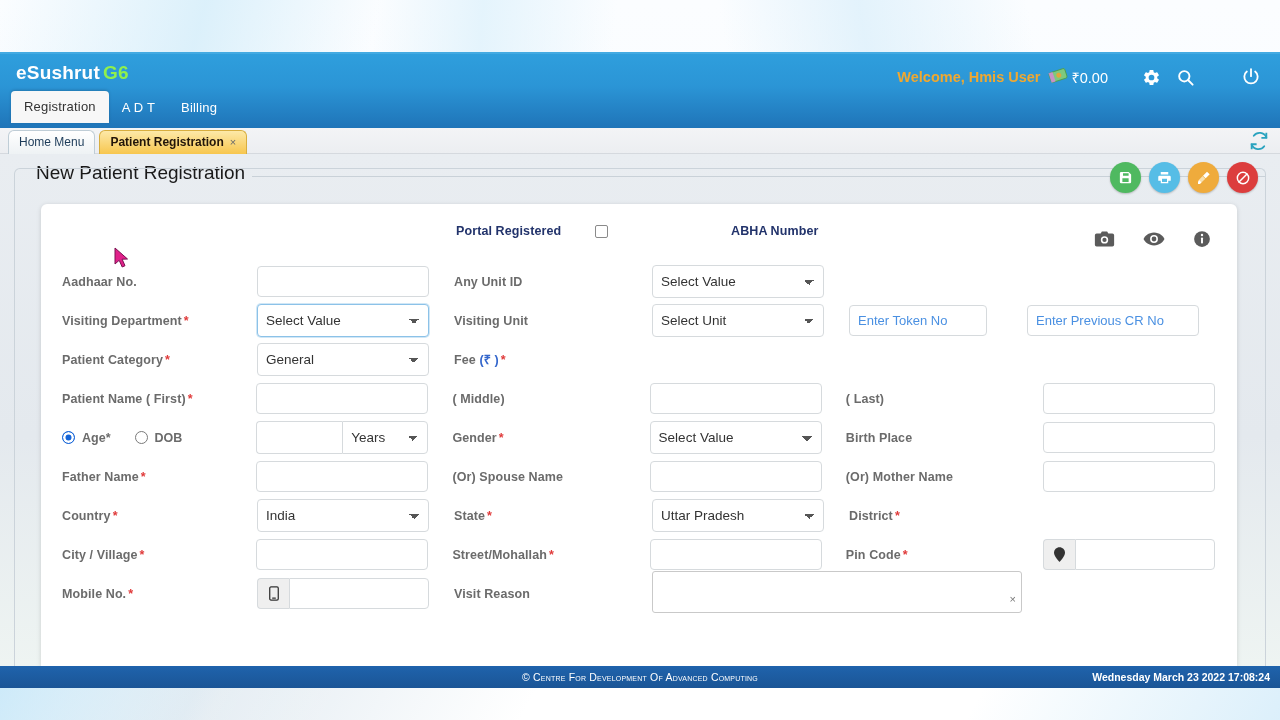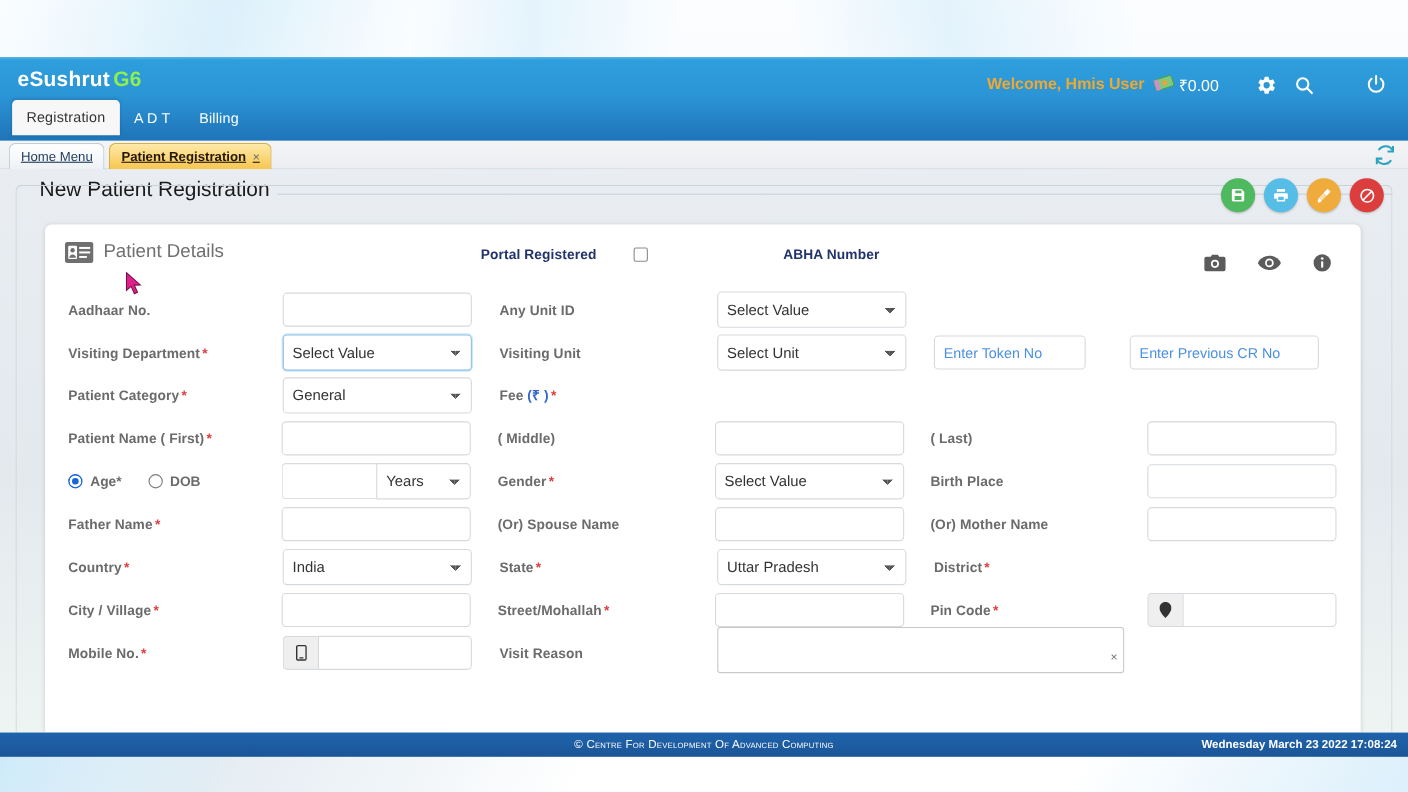--- a/index.html
+++ b/index.html
@@ -80,21 +80,21 @@
     position: relative; height: 26px;
     background: linear-gradient(180deg,#f3f4f6 0%, #eceef1 100%);
     border-bottom: 1px solid #d5d9de;
     display:flex; align-items:flex-end; padding-left: 8px;
   }
   .doctab {
     font-size: 12px; padding: 4px 10px 5px; margin-right: 4px;
     border: 1px solid #bfcdd6; border-bottom: none;
     border-radius: 6px 6px 0 0;
     background: linear-gradient(180deg,#ffffff 0%,#eef2f4 100%);
-    color:#1d3b59; position: relative; top: 1px; text-decoration: underline;
+    color:#1d3b59; position: relative; top: 1px;
   }
   .doctab.active {
     background: linear-gradient(180deg,#fde9a8 0%, #f7c64e 100%);
     border-color:#d8ae3f; color:#23160a; font-weight:bold;
   }
   .doctab .x { margin-left: 6px; color:#6b6b6b; font-weight:normal; font-size:11px; }
   .refresh-btn {
     position:absolute; right: 10px; top: 2px;
     width: 22px; height: 22px; color:#2aa3bf;
   }
@@ -137,21 +137,21 @@
     padding: 14px 22px 0 18px;
     overflow:hidden;
   }
   .card-head { position:relative; height: 40px; }
   .card-title {
     display:flex; align-items:center; gap: 9px;
     font-size: 17px; color:#6f6f6f; padding-top: 1px;
   }
   .idcard-icon { width: 26px; height: 19px; color:#6f6f6f; }
 
-  .chk-group { position:absolute; top: 6px; display:flex; align-items:center; gap: 34px;}
+  .chk-group { position:absolute; top: 6px; display:flex; align-items:center; gap: 34px; margin-left: 19px;}
   .chk-group.g1 { left: 378px; }
   .chk-group.g2 { left: 653px; flex-direction: column; }
   .chk-label { font-size: 12.5px; font-weight: bold; color:#22336b; letter-spacing:.1px;}
   .chkbox {
     width: 13px; height: 13px; border: 1px solid #8a8a8a; background:#fff; border-radius:2px;
   }
 
   .head-icons { position:absolute; right: 4px; top: 12px; display:flex; gap: 28px; align-items:center; }
   .hicon { color:#5b5b5b; }
 
@@ -348,34 +348,20 @@
             <line x1="6" y1="18" x2="18" y2="6" stroke-linecap="round"></line>
           </svg>
       </div>
     </div>
 
     <div class="outer-frame"></div>
 
     <div class="card">
 
       <div class="card-head">
-        <div class="card-title">
-          <span class="idcard-icon">
-            <svg width="26" height="19" viewBox="0 0 26 19" fill="currentColor">
-                <rect x="0" y="0" width="26" height="19" rx="2.5"></rect>
-                <rect x="3" y="3.5" width="8" height="12" rx="1" fill="#ffffff"></rect>
-                <circle cx="7" cy="7.5" r="2" fill="#6f6f6f"></circle>
-                <path d="M3.8 14.3c.5-2 1.9-3 3.2-3s2.7 1 3.2 3z" fill="#6f6f6f"></path>
-                <rect x="13" y="4.5" width="10" height="1.8" fill="#ffffff"></rect>
-                <rect x="13" y="8.6" width="10" height="1.8" fill="#ffffff"></rect>
-                <rect x="13" y="12.7" width="7" height="1.8" fill="#ffffff"></rect>
-              </svg>
-          </span>
-          <span>Patient Details</span>
-        </div>
 
         <div class="chk-group g1">
           <span class="chk-label">Portal Registered</span>
           <span class="chkbox"></span>
         </div>
         <div class="chk-group g2">
           <span class="chk-label">ABHA Number</span>
           <span class="chkbox"></span>
         </div>
 

